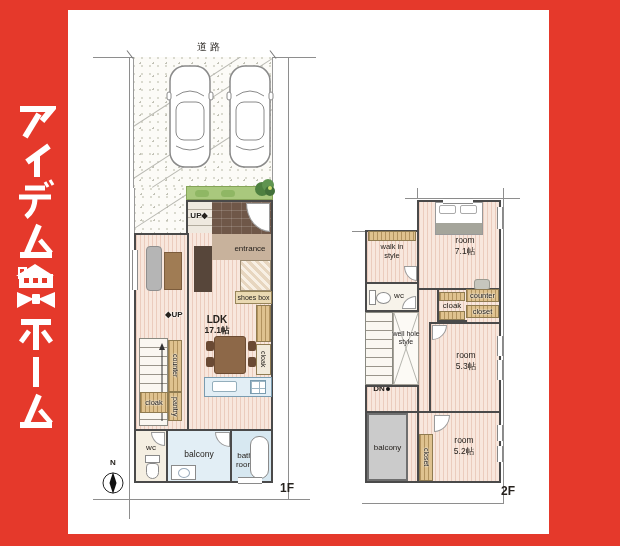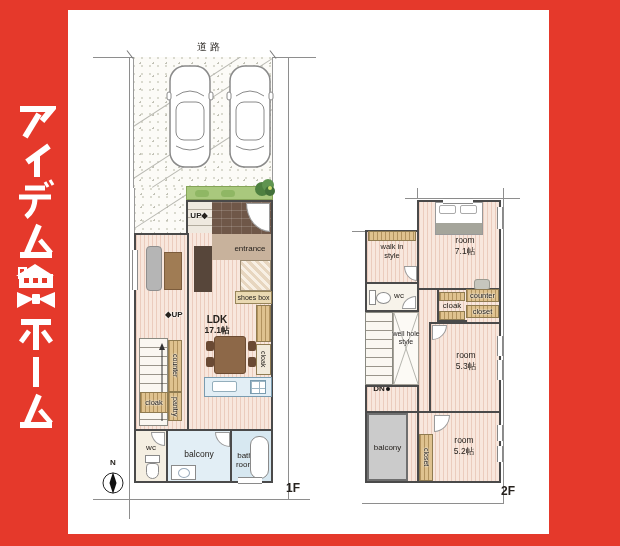--- a/index.html
+++ b/index.html
@@ -201,21 +201,21 @@
     <div class="abs" style="left:6px;top:2px;width:12px;height:10px;border:1px solid #9ab;border-radius:50%"></div>
   </div>
   <div class="wall" style="left:230px;top:431px;width:2px;height:50px"></div>
   <div class="abs" style="left:232px;top:431px;width:39px;height:50px;background:#d7e8f1"></div>
   <div class="lbl s8" style="left:231px;top:451px;width:28px">bath room</div>
   <div class="abs" style="left:250px;top:436px;width:19px;height:43px;background:#fff;border:1.5px solid #8a8a8a;border-radius:9px"></div>
 
   <div class="winV" style="left:132px;top:250px;width:6px;height:40px"></div>
   <div class="winH" style="left:238px;top:477px;width:24px;height:7px"></div>
 
-  <div class="lbl s12 b" style="left:274px;top:482px;width:26px;text-align:right">1F</div>
+  <div class="lbl s12 b" style="left:274px;top:482px;width:26px;text-align:center">1F</div>
 
   <div class="abs" style="left:99px;top:458px;width:28px;height:42px">
     <div class="lbl s8 b" style="left:0;top:0;width:28px">N</div>
     <svg width="28" height="32" style="position:absolute;left:0;top:9px">
       <circle cx="14" cy="16" r="10" fill="#fff" stroke="#222"></circle>
       <polygon points="14,5 17.5,16 14,27 10.5,16" fill="#111"></polygon>
     </svg>
   </div>
 
   <div class="dim" style="left:405px;top:198px;width:115px;height:1px"></div>

